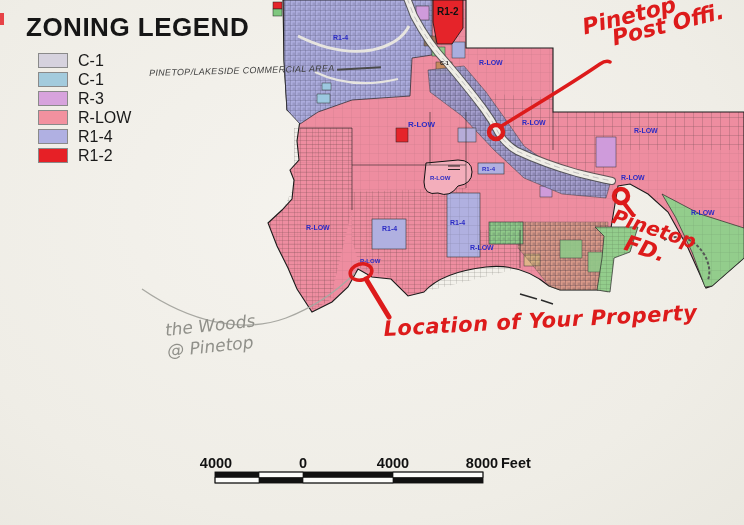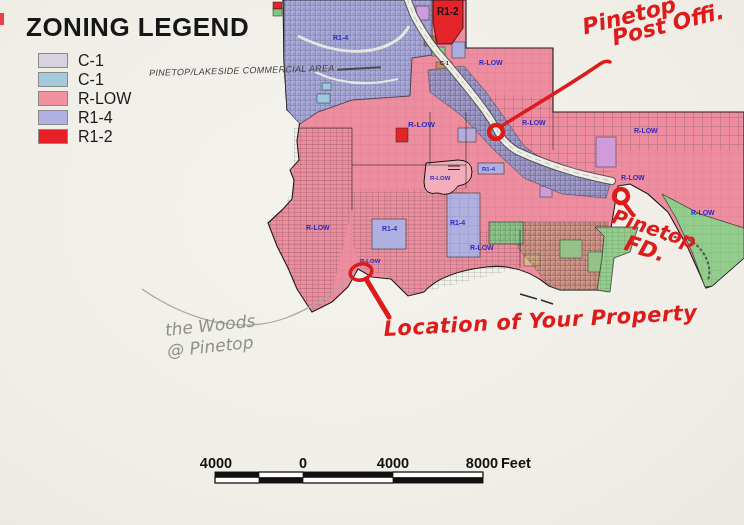--- a/index.html
+++ b/index.html
@@ -191,20 +191,24 @@
     <div id="legend-items">
         <div class="lg-row">
           <span class="lg-swatch" style="background: rgb(214, 210, 222);"></span>
           <span class="lg-label">C-1</span>
         </div>
         <div class="lg-row">
           <span class="lg-swatch" style="background: rgb(163, 203, 221);"></span>
           <span class="lg-label">C-1</span>
         </div>
         <div class="lg-row">
+          <span class="lg-swatch" style="background: rgb(215, 163, 221);"></span>
+          <span class="lg-label">R-3</span>
+        </div>
+        <div class="lg-row">
           <span class="lg-swatch" style="background: rgb(242, 145, 159);"></span>
           <span class="lg-label">R-LOW</span>
         </div>
         <div class="lg-row">
           <span class="lg-swatch" style="background: rgb(176, 176, 226);"></span>
           <span class="lg-label">R1-4</span>
         </div>
         <div class="lg-row">
           <span class="lg-swatch" style="background: rgb(230, 32, 38);"></span>
           <span class="lg-label">R1-2</span>

